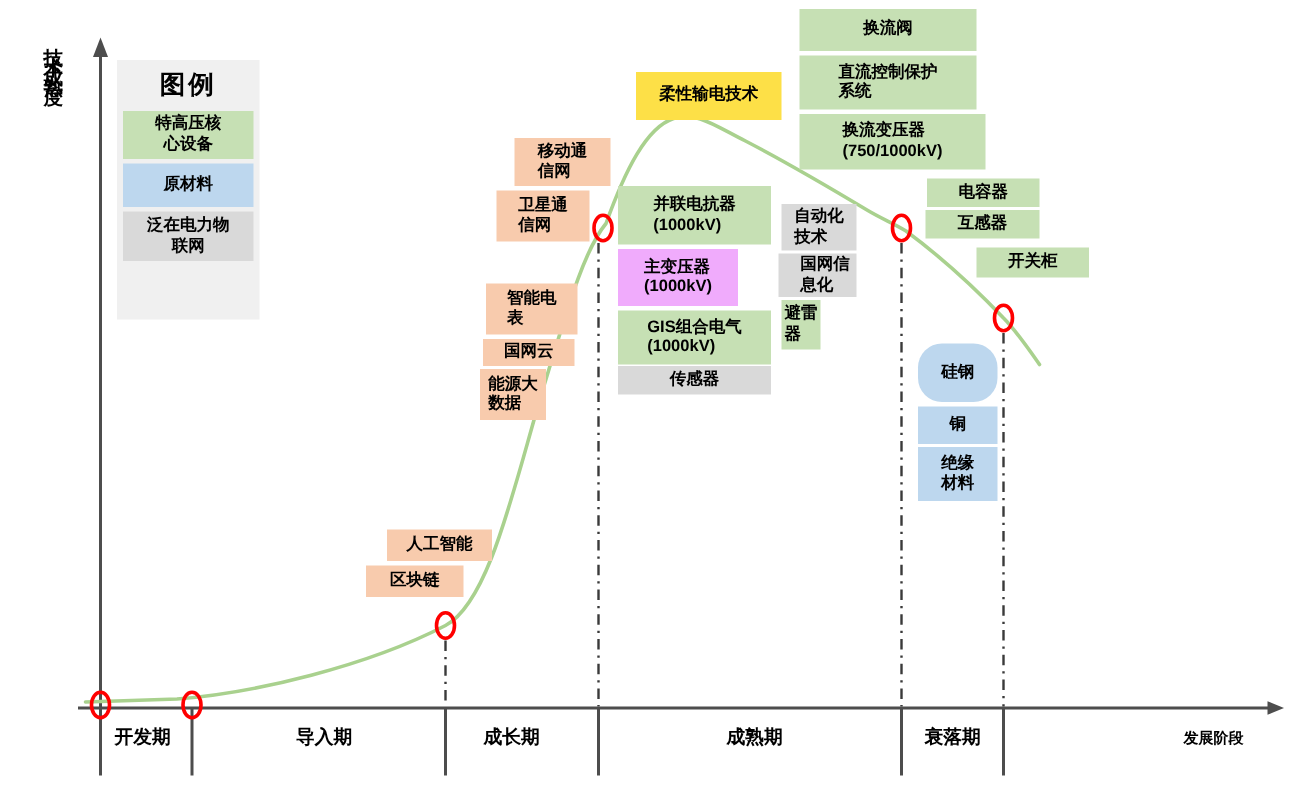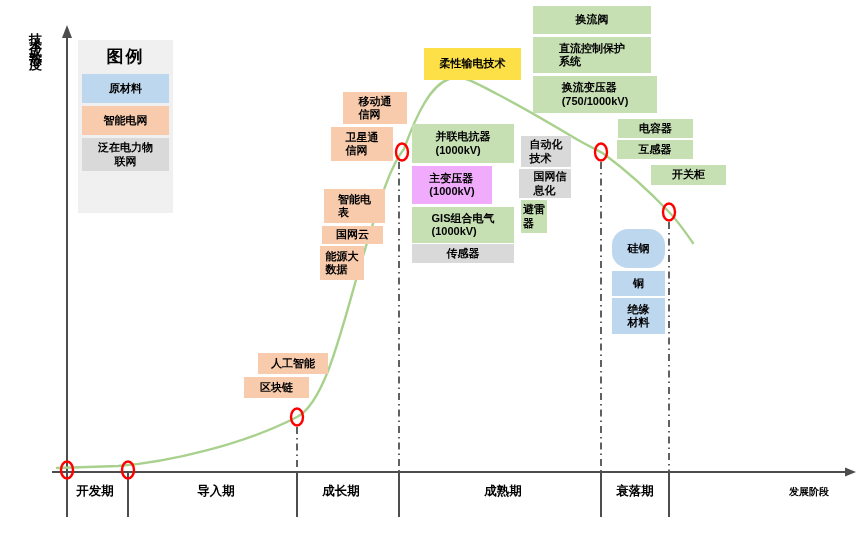--- a/index.html
+++ b/index.html
@@ -69,22 +69,23 @@
         <ellipse cx="669" cy="212" rx="6" ry="8.5" fill="none" stroke="#ff0000" stroke-width="2.4"></ellipse>
       </g>
   </svg>
 
   <div id="y-axis-label">技术成熟度</div>
 
   <div id="x-axis-label">发展阶段</div>
 
   <div id="legend">
     <div class="legend-title">图例</div>
+    <div class="legend-item" style="height: 32px; background: rgb(198, 224, 180);">特高压核
+心设备</div>
     <div class="legend-item" style="height: 29px; background: rgb(189, 215, 238);">原材料</div>
-    <div class="legend-item" style="height: 29px; background: rgb(248, 203, 173);">智能电网</div>
     <div class="legend-item" style="height: 33px; background: rgb(217, 217, 217);">泛在电力物
 联网</div>
   </div>
 
   <div id="node-layer">
       <div class="node" style="left: 258px; top: 353px; width: 70px; height: 21px; background: rgb(248, 203, 173);">人工智能</div>
       <div class="node" style="left: 244px; top: 377px; width: 65px; height: 21px; background: rgb(248, 203, 173);">区块链</div>
       <div class="node" style="left: 343px; top: 92px; width: 64px; height: 32px; background: rgb(248, 203, 173);">移动通
 信网</div>
       <div class="node" style="left: 331px; top: 127px; width: 62px; height: 34px; background: rgb(248, 203, 173);">卫星通

